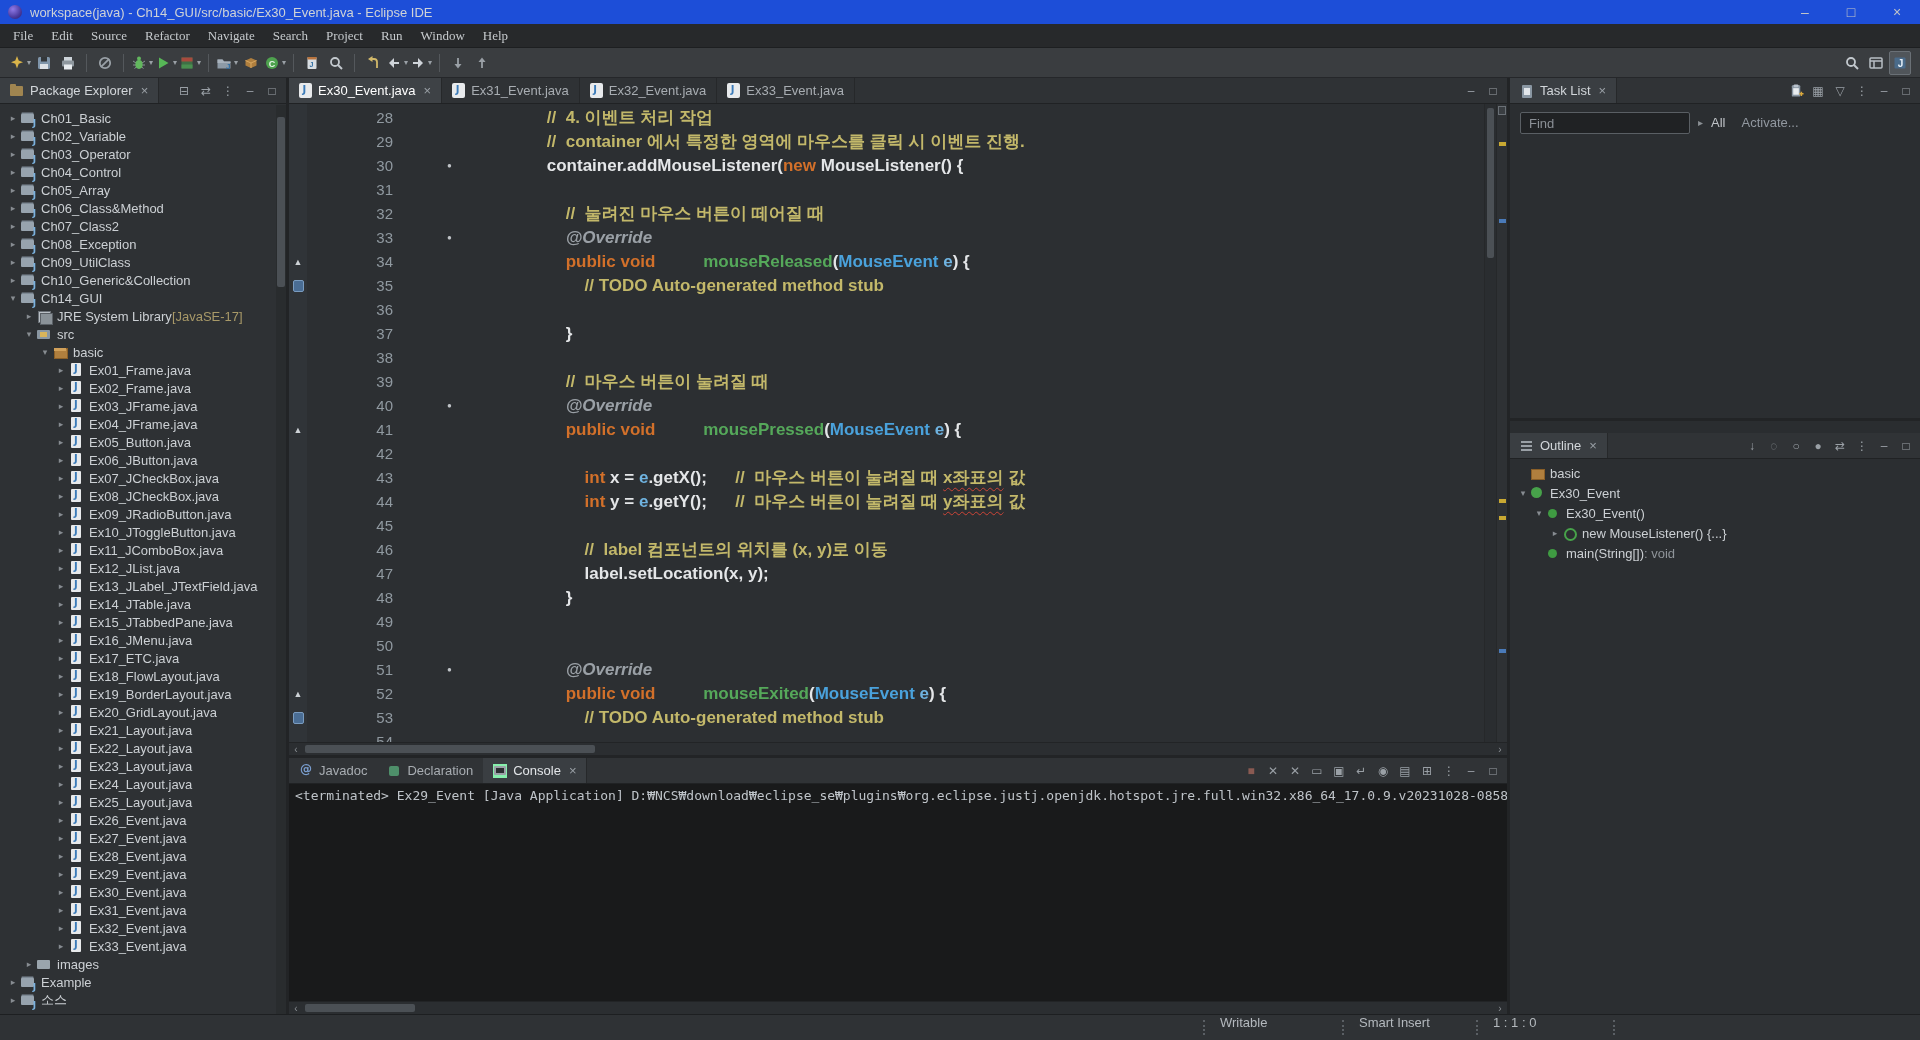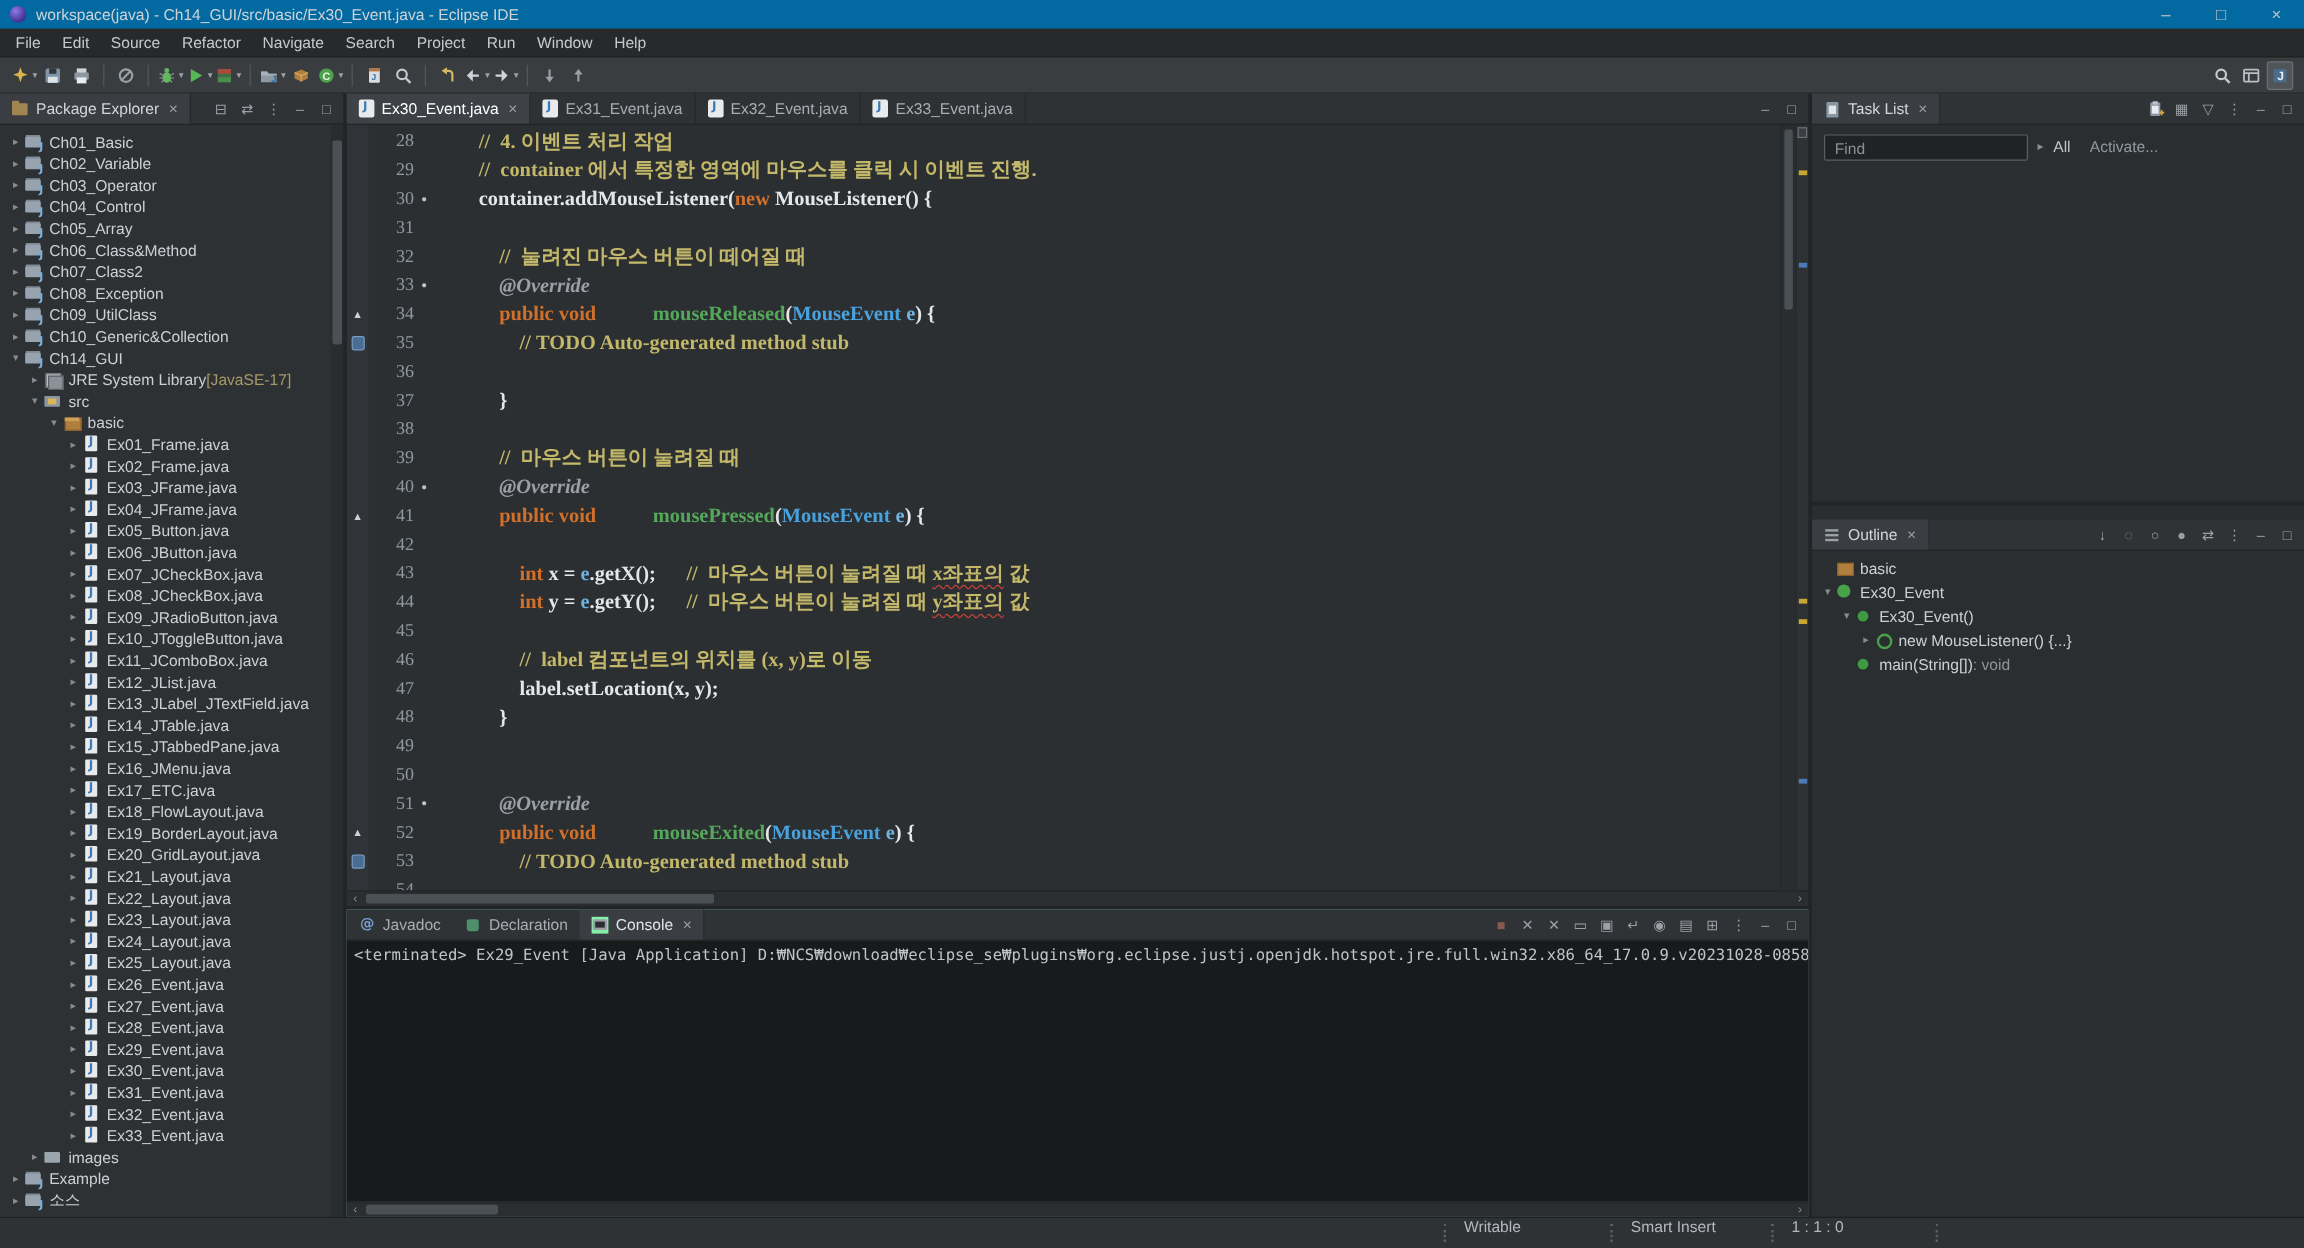--- a/index.html
+++ b/index.html
@@ -1,31 +1,31 @@
 <!DOCTYPE html>
 <html><head>
 <meta charset="utf-8">
 <style>
   html,body{margin:0;padding:0;background:#1a1a1a;}
   *{box-sizing:border-box;}
   .app{position:relative;width:1920px;height:1040px;overflow:hidden;display:flex;flex-direction:column;
        background:#2a2d30;color:#c9cdd1;font-family:"Liberation Sans","DejaVu Sans",sans-serif;}
 
   
-  .titlebar{height:24px;flex:none;background:#0369a1;display:flex;align-items:center;padding-left:8px;}
+  .titlebar{height:24px;flex:none;background:#1d4ed8;display:flex;align-items:center;padding-left:8px;}
   .appicon{width:14px;height:14px;border-radius:50%;flex:none;margin-right:8px;
            background:radial-gradient(circle at 35% 30%,#8f7ae8,#4a3a9e 60%,#2a1e66);}
   .wtitle{font-size:13px;color:#cfd3d7;white-space:nowrap;}
   .wbtns{margin-left:auto;display:flex;height:100%;}
   .wbtn{width:46px;display:flex;align-items:center;justify-content:center;font-size:14px;color:#c0c4c8;}
 
   
   .menubar{height:24px;flex:none;background:#27292b;display:flex;align-items:center;padding-left:4px;
            font-size:13px;border-bottom:1px solid #1d1f21;}
-  .menu-item{padding:3px 9px;color:#c6cacd;}
+  .menu-item{padding:3px 9px;color:#c6cacd;font-family:Liberation Serif, serif;}
 
   
   .toolbar{height:30px;flex:none;background:#3a3d40;display:flex;align-items:center;padding:0 8px;
            border-bottom:1px solid #25272a;}
   .tgroup{display:flex;align-items:center;}
   .tspacer{flex:1;}
   .tbtn{height:24px;min-width:22px;display:flex;align-items:center;justify-content:center;margin:0 1px;border-radius:2px;}
   .tbtn svg{width:16px;height:16px;display:block;}
   .tbtn.active{background:#50555a;border:1px solid #6a7076;}
   .dd{font-size:8px;color:#9aa0a6;margin-left:2px;}
@@ -84,21 +84,21 @@
   .etabbar{height:26px;flex:none;background:#2f3235;border-bottom:1px solid #202224;display:flex;}
   .etabs{display:flex;}
   .etab{display:flex;align-items:center;gap:6px;padding:0 10px;font-size:13px;color:#a8adb2;border-right:1px solid #26282a;white-space:nowrap;}
   .etab.active{background:#3e4246;color:#fff;}
   .fico{width:13px;height:15px;background:#e8eaec;border-radius:2px;position:relative;flex:none;}
   .fico::after{content:"J";position:absolute;left:3.5px;top:0.5px;font:bold 10px "DejaVu Sans",sans-serif;color:#3a7ab8;}
 
   .ebody{position:relative;flex:1;overflow:hidden;}
   .annstrip{position:absolute;left:0;top:0;bottom:0;width:18px;background:#303438;}
   .code-rows{position:absolute;left:0;top:2px;right:24px;bottom:0;overflow:hidden;}
-  .crow{display:flex;height:24px;line-height:24px;font-family:Liberation Serif, serif;font-weight:600;font-size:17px;}
+  .crow{display:flex;height:24px;line-height:24px;font-family:Liberation Sans, sans-serif;font-weight:600;font-size:17px;gap:48px;}
   .c-ann{width:18px;flex:none;display:flex;align-items:center;justify-content:center;color:#cdd2d6;font-size:9px;}
   .taskmk{width:11px;height:12px;background:#4a6d94;border:1px solid #7a9cc0;border-radius:2px;}
   .c-num{width:42px;flex:none;text-align:right;color:#9099a0;font-size:15px;padding-right:4px;font-weight:400;}
   .c-dot{width:16px;flex:none;color:#c0c4c8;font-size:8px;display:flex;align-items:center;padding-left:2px;}
   .c-code{white-space:pre;flex:1;}
   .tk-p{color:#e4e6e8;}
   .tk-k{color:#d2702a;}
   .tk-c{color:#c3b86a;}
   .tk-cb{color:#c3b86a;font-weight:800;}
   .tk-a{color:#9aa0a6;font-style:italic;}

